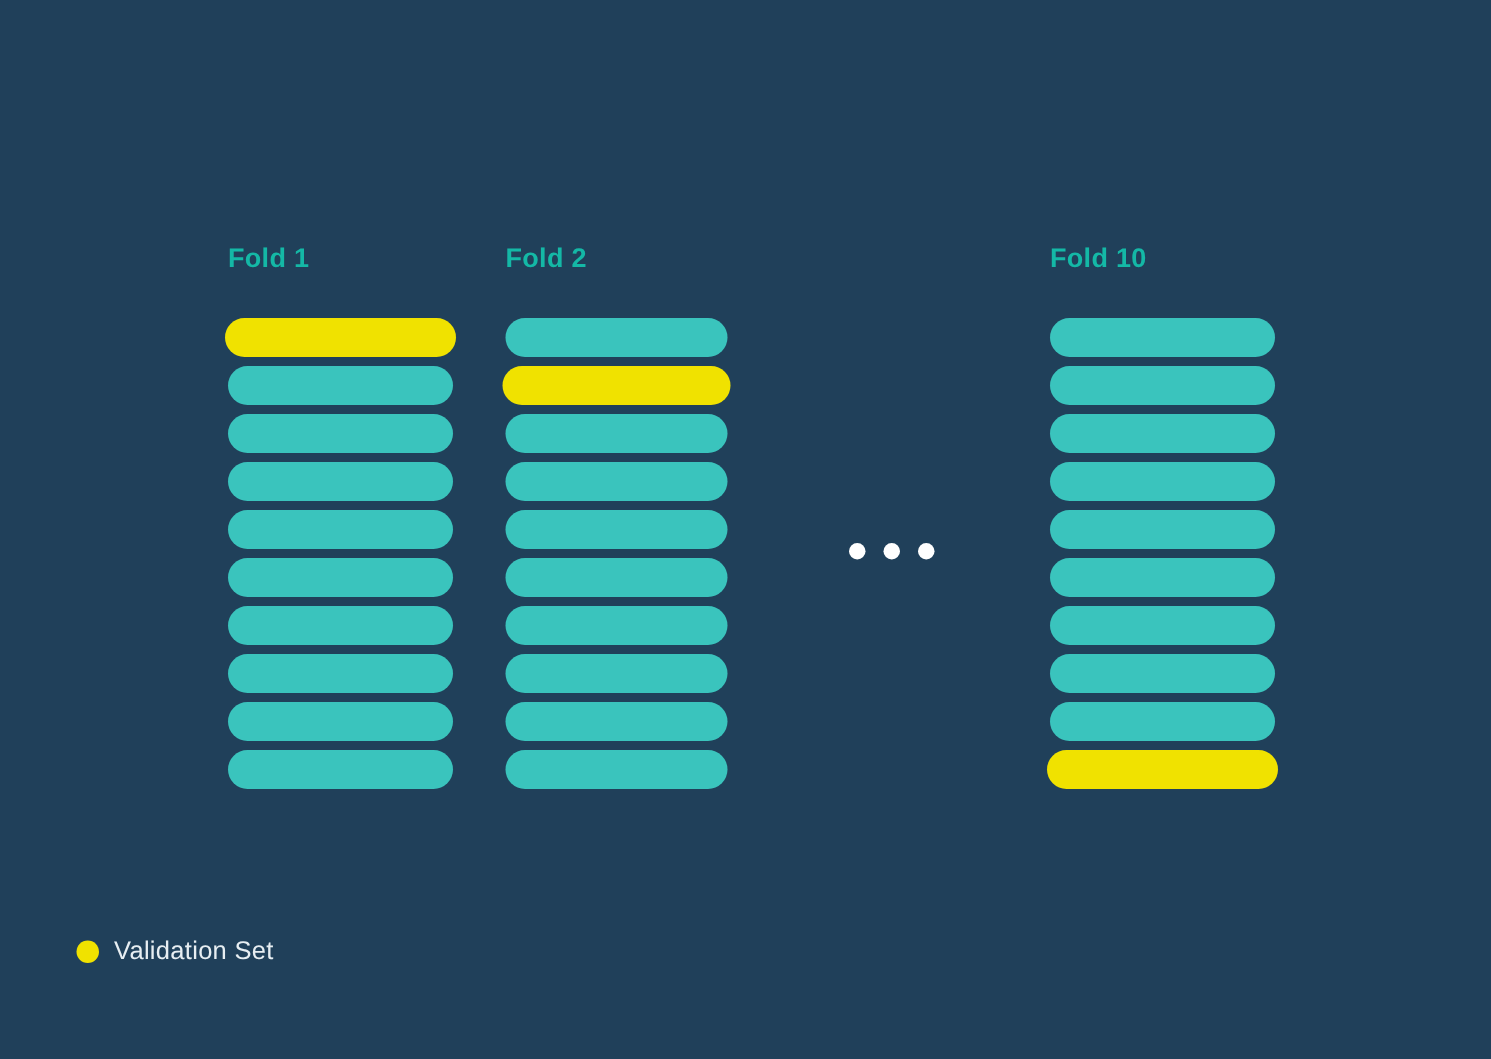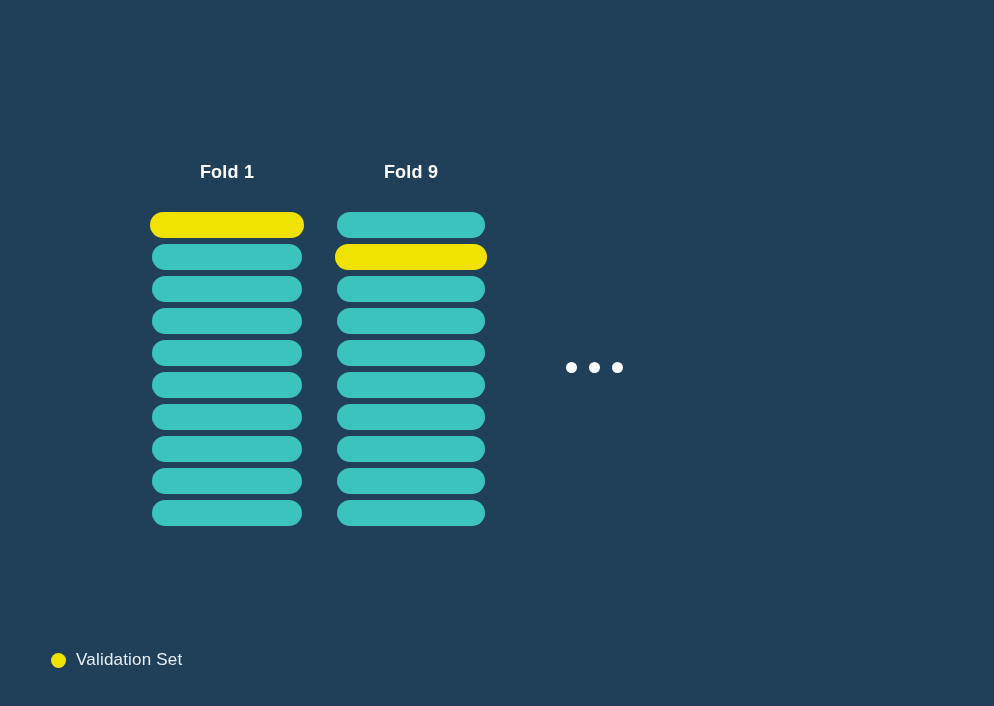--- a/index.html
+++ b/index.html
@@ -38,24 +38,24 @@
     top: 0;
     left: 0;
     width: 994px;
     height: 706px;
   }
   .fold-column {
     position: absolute;
     top: 160px;
   }
   .fold-label {
-    color: #ffffff;
+    color: #14b8a6;
     font-size: 18px;
     font-weight: bold;
-    text-align: center;
+    text-align: left;
     letter-spacing: 0.2px;
     height: 24px;
     line-height: 24px;
   }
   .fold-stack {
     position: relative;
     margin-top: 28px;
   }
   .fold-bar {
     position: absolute;
@@ -94,21 +94,20 @@
   .legend {
     position: absolute;
     left: 51px;
     top: 620px;
   }
   .legend-item {
     display: flex;
     align-items: center;
     height: 28px;
     margin-bottom: 14px;
-    margin-top: 26px;
   }
   .legend-swatch {
     width: 15px;
     height: 15px;
     border-radius: 50%;
     flex: 0 0 auto;
   }
   .legend-label {
     margin-left: 10px;
     color: #e7eef2;
@@ -132,32 +131,47 @@
           <div class="fold-bar training" style="top: 96px; width: 150px;"></div>
           <div class="fold-bar training" style="top: 128px; width: 150px;"></div>
           <div class="fold-bar training" style="top: 160px; width: 150px;"></div>
           <div class="fold-bar training" style="top: 192px; width: 150px;"></div>
           <div class="fold-bar training" style="top: 224px; width: 150px;"></div>
           <div class="fold-bar training" style="top: 256px; width: 150px;"></div>
           <div class="fold-bar training" style="top: 288px; width: 150px;"></div>
         </div>
       </div>
       <div class="fold-column" style="left: 337px; width: 148px;">
-        <div class="fold-label">Fold 9</div>
+        <div class="fold-label">Fold 2</div>
         <div class="fold-stack" style="height: 314px;">
           <div class="fold-bar training" style="top: 0px; width: 148px;"></div>
           <div class="fold-bar validation" style="top: 32px; width: 152px;"></div>
           <div class="fold-bar training" style="top: 64px; width: 148px;"></div>
           <div class="fold-bar training" style="top: 96px; width: 148px;"></div>
           <div class="fold-bar training" style="top: 128px; width: 148px;"></div>
           <div class="fold-bar training" style="top: 160px; width: 148px;"></div>
           <div class="fold-bar training" style="top: 192px; width: 148px;"></div>
           <div class="fold-bar training" style="top: 224px; width: 148px;"></div>
           <div class="fold-bar training" style="top: 256px; width: 148px;"></div>
           <div class="fold-bar training" style="top: 288px; width: 148px;"></div>
+        </div>
+      </div>
+      <div class="fold-column" style="left: 700px; width: 150px;">
+        <div class="fold-label">Fold 10</div>
+        <div class="fold-stack" style="height: 314px;">
+          <div class="fold-bar training" style="top: 0px; width: 150px;"></div>
+          <div class="fold-bar training" style="top: 32px; width: 150px;"></div>
+          <div class="fold-bar training" style="top: 64px; width: 150px;"></div>
+          <div class="fold-bar training" style="top: 96px; width: 150px;"></div>
+          <div class="fold-bar training" style="top: 128px; width: 150px;"></div>
+          <div class="fold-bar training" style="top: 160px; width: 150px;"></div>
+          <div class="fold-bar training" style="top: 192px; width: 150px;"></div>
+          <div class="fold-bar training" style="top: 224px; width: 150px;"></div>
+          <div class="fold-bar training" style="top: 256px; width: 150px;"></div>
+          <div class="fold-bar validation" style="top: 288px; width: 154px;"></div>
         </div>
       </div>
     </div>
 
   <div class="ellipsis">
     <span class="dot"></span>
     <span class="dot"></span>
     <span class="dot"></span>
   </div>
 

